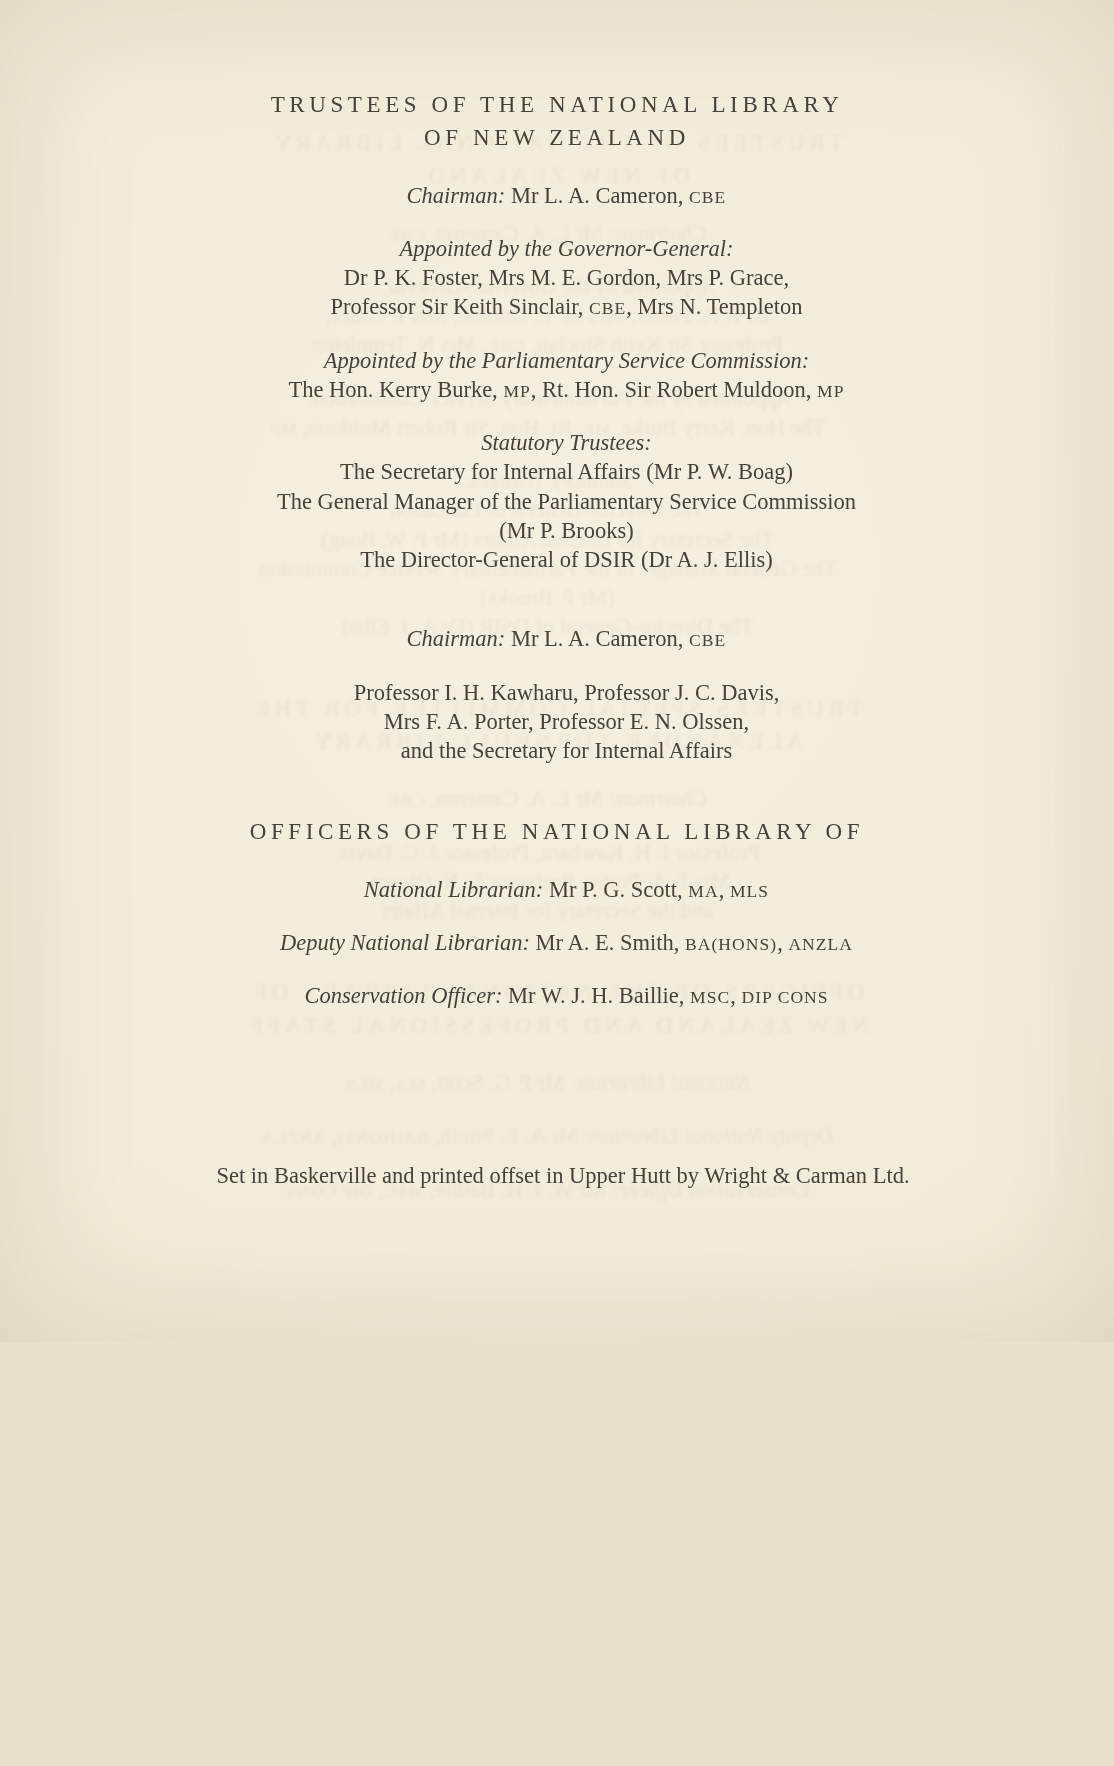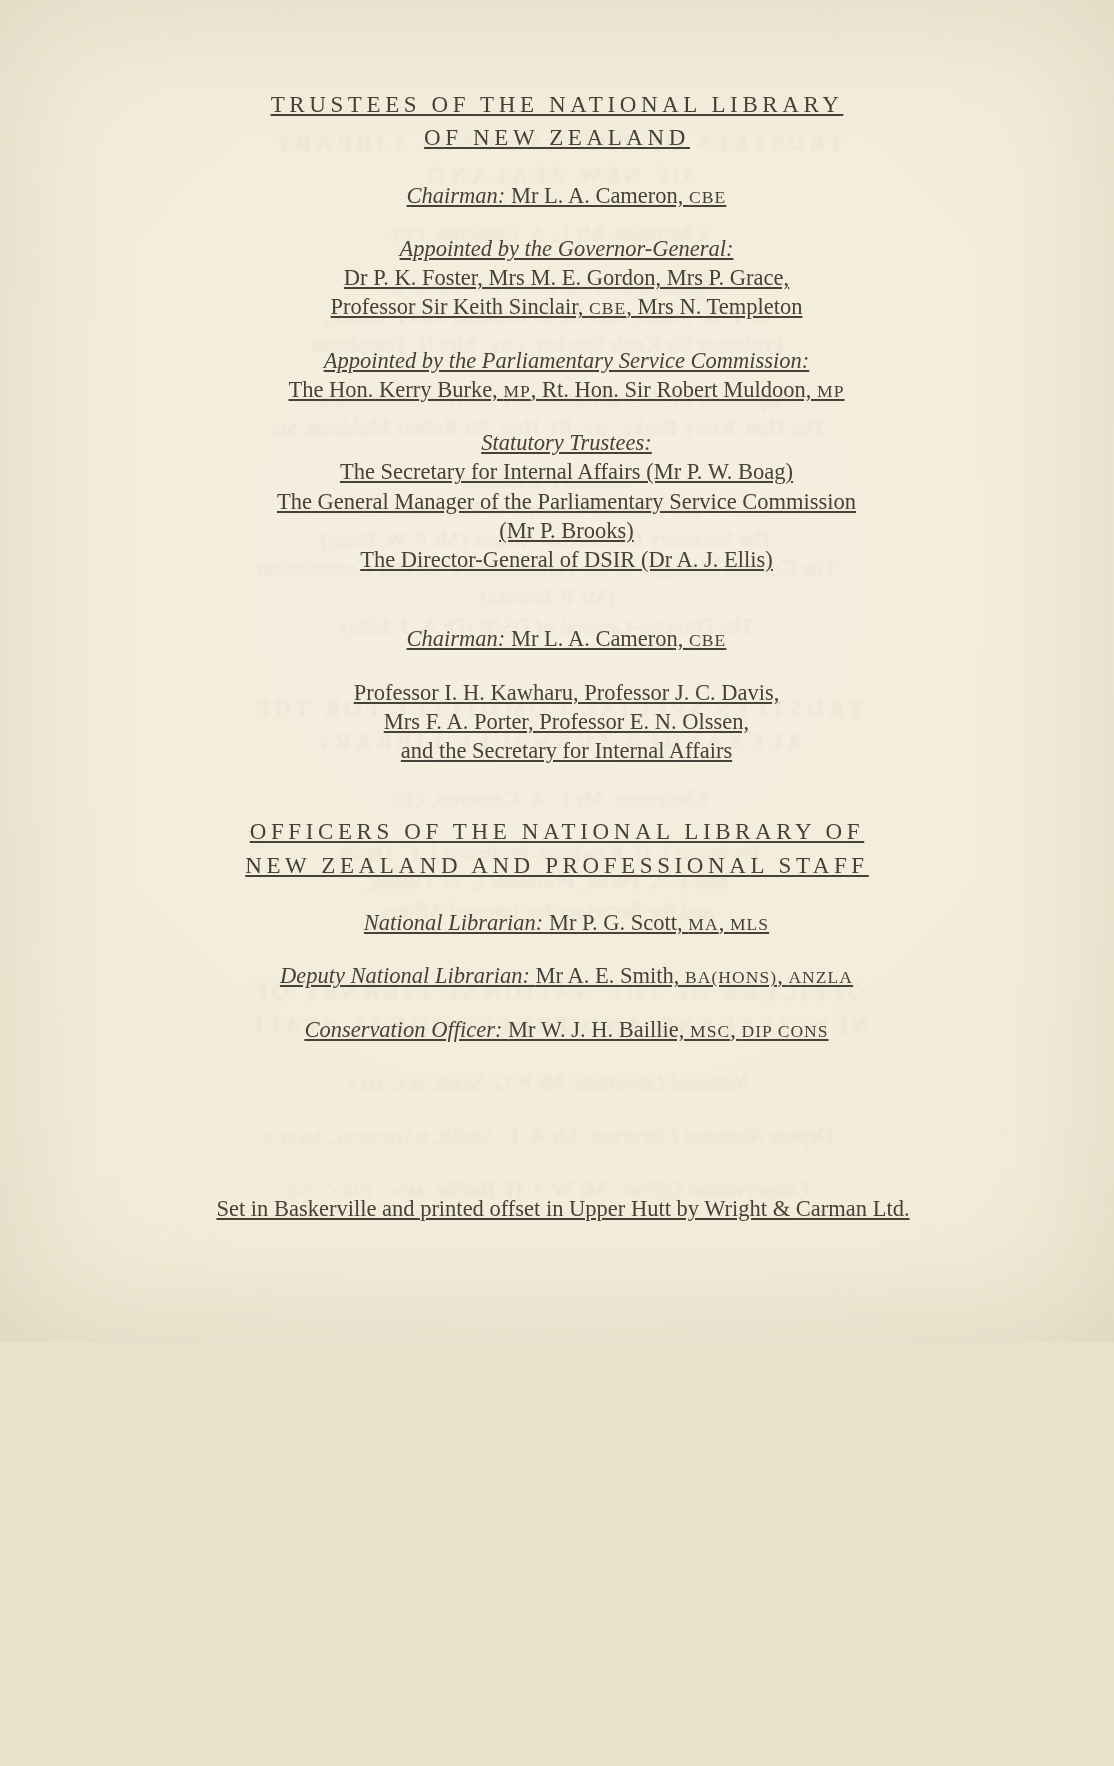--- a/index.html
+++ b/index.html
@@ -9,21 +9,20 @@
   }
   .page {
     position: relative;
     width: 1114px;
     height: 1342px;
     margin: 0 auto;
     overflow: hidden;
     background: radial-gradient(120% 100% at 50% 42%, #f4efdf 0%, #f2ecd9 55%, #eae3cd 100%);
     font-family: "Liberation Serif", "DejaVu Serif", serif;
     color: #46423a;
-    text-decoration: underline;
   }
   .page::after {
     content: "";
     position: absolute;
     inset: 0;
     z-index: 3;
     pointer-events: none;
     box-shadow: inset 0 0 140px rgba(120, 104, 66, 0.16);
   }
   .content {
@@ -167,21 +166,20 @@
           </div>
           <div class="block">
             <p class="line"><span>Professor I. H. Kawharu, Professor J. C. Davis,</span></p>
             <p class="line"><span>Mrs F. A. Porter, Professor E. N. Olssen,</span></p>
             <p class="line"><span>and the Secretary for Internal Affairs</span></p>
           </div>
         </section>
         <section class="section">
           <h2 class="heading">
             <span class="heading-line">OFFICERS OF THE NATIONAL LIBRARY OF</span>
-            <span class="heading-line">NEW ZEALAND AND PROFESSIONAL STAFF</span>
           </h2>
           <div class="block">
             <p class="line"><span class="italic">National Librarian: </span><span>Mr P. G. Scott, </span><span class="smallcaps">MA</span><span>, </span><span class="smallcaps">MLS</span></p>
           </div>
           <div class="block">
             <p class="line"><span class="italic">Deputy National Librarian: </span><span>Mr A. E. Smith, </span><span class="smallcaps">BA(HONS)</span><span>, </span><span class="smallcaps">ANZLA</span></p>
           </div>
           <div class="block">
             <p class="line"><span class="italic">Conservation Officer: </span><span>Mr W. J. H. Baillie, </span><span class="smallcaps">MSC</span><span>, </span><span class="smallcaps">DIP CONS</span></p>
           </div>

